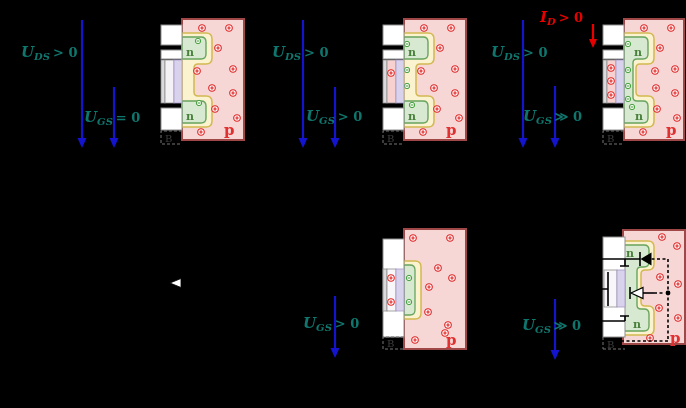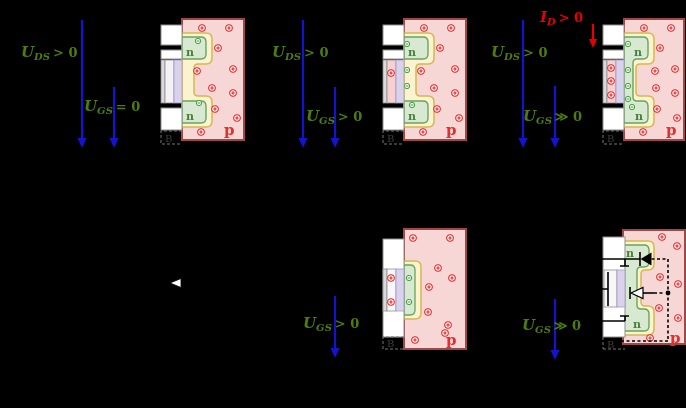--- a/index.html
+++ b/index.html
@@ -1,19 +1,19 @@
 <!DOCTYPE html>
 <html><head>
 <meta charset="utf-8">
 <style>
   html,body{margin:0;padding:0;background:#000;}
   #canvas{position:relative;width:686px;height:408px;background:#000;overflow:hidden;
           font-family:"DejaVu Serif",serif;}
   #fig{position:absolute;left:0;top:0;}
-  .vl{position:absolute;color:#4d7c0f;font-weight:bold;white-space:nowrap;line-height:1;}
+  .vl{position:absolute;color:#0f766e;font-weight:bold;white-space:nowrap;line-height:1;}
   .vl .sym{font-style:italic;font-size:15px;}
   .vl .sb{font-style:italic;font-size:10px;vertical-align:-3px;}
   .vl .rel{font-size:13px;margin-left:3px;}
   .vl.red{color:#e80000;}
   text{font-family:"DejaVu Serif",serif;}
   .nlab{font-size:11px;font-weight:bold;fill:#49803b;}
   .plab{font-size:15px;font-weight:bold;fill:#e03030;}
   .blab{font-size:10px;fill:#3f3f3f;}
 </style>
 </head>
@@ -228,21 +228,21 @@
       <circle cx="668" cy="293" r="2.4" fill="#000000" stroke="none"></circle>
       <path d="M620,316 H629 M625,316 V321 M596,321 H625"></path>
       <path d="M668,259 V341 M668,341 H597" stroke-dasharray="3,2.5"></path>
     </g>
     <path d="M603,337 V349 M603,349 H625" fill="none" stroke="#777777" stroke-width="1" stroke-dasharray="3,2"></path>
     <text x="607" y="348" class="blab">B</text>
   </g>
 </svg>
 
 <div class="vl" style="left:21px;top:44px"><span class="sym">U</span><span class="sb">DS</span><span class="rel">&gt; 0</span></div>
-<div class="vl" style="left:84px;top:98px"><span class="sym">U</span><span class="sb">GS</span><span class="rel">= 0</span></div>
+<div class="vl" style="left:84px;top:109px"><span class="sym">U</span><span class="sb">GS</span><span class="rel">= 0</span></div>
 
 <div class="vl" style="left:272px;top:44px"><span class="sym">U</span><span class="sb">DS</span><span class="rel">&gt; 0</span></div>
 <div class="vl" style="left:306px;top:108px"><span class="sym">U</span><span class="sb">GS</span><span class="rel">&gt; 0</span></div>
 
 <div class="vl red" style="left:540px;top:9px"><span class="sym">I</span><span class="sb">D</span><span class="rel">&gt; 0</span></div>
 <div class="vl" style="left:491px;top:44px"><span class="sym">U</span><span class="sb">DS</span><span class="rel">&gt; 0</span></div>
 <div class="vl" style="left:523px;top:108px"><span class="sym">U</span><span class="sb">GS</span><span class="rel">≫ 0</span></div>
 
 <div class="vl" style="left:303px;top:315px"><span class="sym">U</span><span class="sb">GS</span><span class="rel">&gt; 0</span></div>
 <div class="vl" style="left:522px;top:317px"><span class="sym">U</span><span class="sb">GS</span><span class="rel">≫ 0</span></div>

